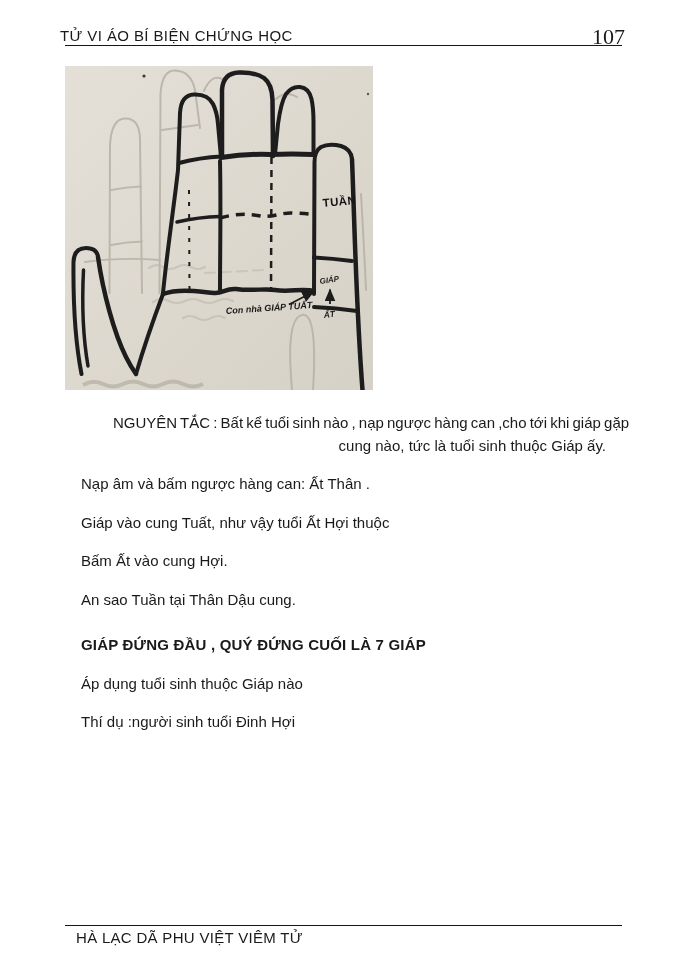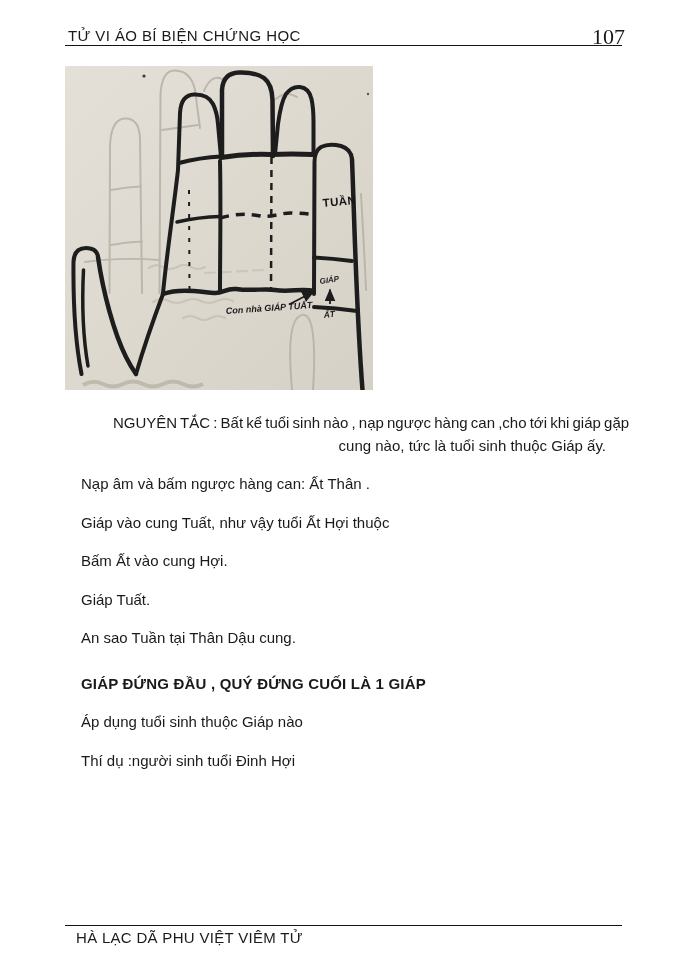--- a/index.html
+++ b/index.html
@@ -1,21 +1,21 @@
 <!DOCTYPE html>
 <html><head>
 <meta charset="utf-8">
 <style>
   html,body{margin:0;padding:0;background:#ffffff;}
   .page{
     position:relative;width:686px;height:971px;background:#ffffff;
     font-family:"Liberation Sans",sans-serif;color:#1a1a1a;overflow:hidden;
   }
   
-  .header-title{position:absolute;left:68px;top:27px;font-size:15px;letter-spacing:.4px;}
+  .header-title{position:absolute;left:60px;top:27px;font-size:15px;letter-spacing:.4px;}
   .page-number{position:absolute;left:592px;top:24px;width:32px;text-align:right;
     font-family:"Liberation Serif",serif;font-size:22px;}
   .header-rule{position:absolute;left:65px;top:45px;width:557px;height:0;border-top:1.7px solid #151515;}
   
   .figure{position:absolute;left:65px;top:66px;width:308px;height:324px;}
   .figure svg{display:block;}
   
   .content{position:absolute;left:65px;top:396px;width:557px;font-size:15px;line-height:22.5px;}
   .content p{margin:16px;}
   .principle-line1{text-align:justify;text-align-last:justify;text-indent:32px;word-spacing:-1px;white-space:nowrap;}
@@ -115,23 +115,22 @@
   </div>
 
   <div class="content">
     <p>
       <span class="principle-line1" style="display:block">NGUYÊN TẮC : Bất kể tuổi sinh nào , nạp ngược hàng can ,cho tới khi giáp gặp</span>
       <span class="principle-line2" style="display:block">cung nào, tức là tuổi sinh thuộc Giáp ấy.</span>
     </p>
     <p class="indent-a">Nạp âm và bấm ngược hàng can: Ất Thân .</p>
     <p class="indent-b">Giáp vào cung Tuất, như vậy tuổi Ất Hợi thuộc</p>
     <p class="indent-b">Bấm Ất vào cung Hợi.</p>
-    <p class="indent-b">Giáp Tuất.</p>
     <p class="indent-b">An sao Tuần tại Thân Dậu cung.</p>
-    <p class="heading">GIÁP ĐỨNG ĐẦU , QUÝ ĐỨNG CUỐI LÀ 1 GIÁP</p>
+    <p class="heading">GIÁP ĐỨNG ĐẦU , QUÝ ĐỨNG CUỐI LÀ 7 GIÁP</p>
     <p class="apply-line">Áp dụng tuổi sinh thuộc Giáp nào</p>
     <p>Thí dụ :người sinh tuổi Đinh Hợi</p>
   </div>
 
   <div>
     <div class="footer-rule"></div>
     <div class="footer-text">HÀ LẠC DÃ PHU VIỆT VIÊM TỬ</div>
   </div>
 
 </div>

